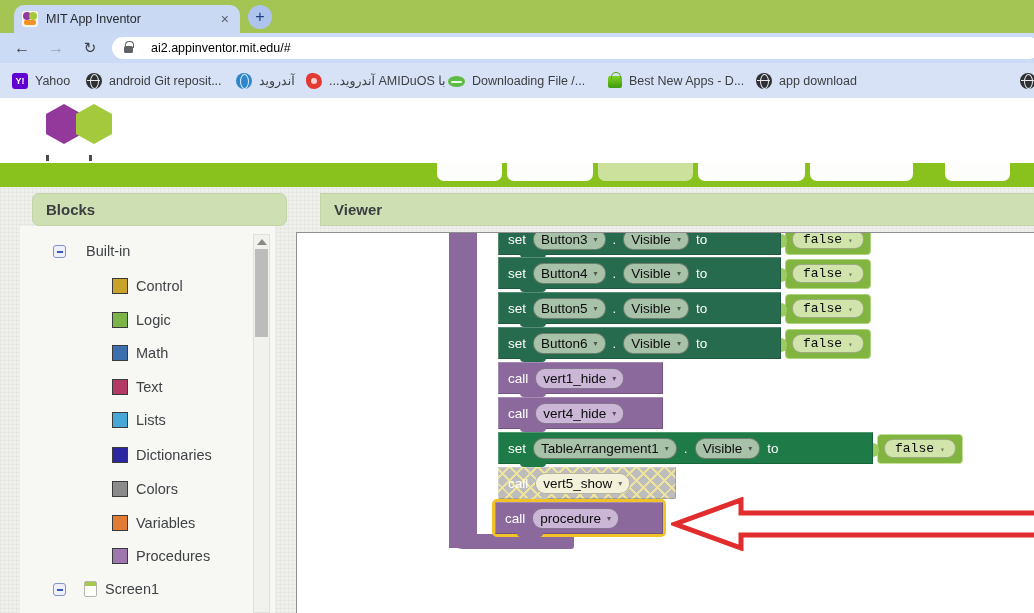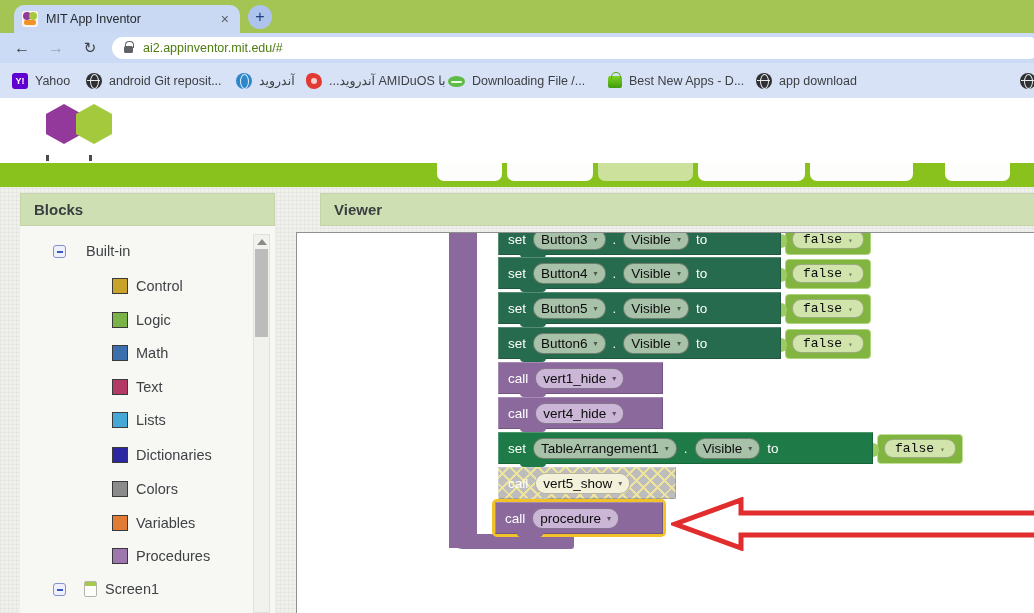--- a/index.html
+++ b/index.html
@@ -23,21 +23,21 @@
 
   #toolbar { left:0; top:33px; width:1034px; height:30px; background:#ccdbf5; }
   .navbtn { position:absolute; top:3px; width:24px; height:24px; display:flex; align-items:center;
     justify-content:center; font-size:16px; color:#3f4245; border-radius:50%; }
   #btn-back { left:10px; } #btn-fwd { left:44px; color:#9aa4b3; } #btn-reload { left:78px; font-size:15px; }
   #addrbar { left:112px; top:4px; width:928px; height:22px; background:#fff; border-radius:12px;
     display:flex; align-items:center; padding:0 12px; }
   .lock { width:9px; height:7px; background:#5f6368; border-radius:1.5px; position:relative; margin-right:10px; margin-top:3px;}
   .lock::before { content:""; position:absolute; left:1px; top:-5px; width:7px; height:6px;
     border:1.5px solid #5f6368; border-bottom:none; border-radius:4px 4px 0 0; }
-  #url { font-size:12.5px; color:#4d7c0f; }
+  #url { font-size:12.5px; color:#000000;margin-left:8px; }
 
   #bookmarksbar { left:0; top:63px; width:1034px; height:35px; background:#d8e2f6; }
   .bm { position:absolute; top:0; height:35px; display:flex; align-items:center; gap:7px;
     font-size:12.5px; color:#3c4043; white-space:nowrap; }
   .bmicon { width:16px; height:16px; border-radius:50%; position:relative; flex:0 0 auto; }
   .ic-yahoo { background:#6001d2; border-radius:3px; color:#fff; font-size:9px; font-weight:bold;
     display:flex; align-items:center; justify-content:center; }
   .ic-globe { background:#2d3136; }
   .ic-globe::before { content:""; position:absolute; left:4px; top:1px; width:7px; height:13px;
     border:1.2px solid #e8e8e8; border-radius:50%; }
@@ -78,21 +78,21 @@
   #greenbar { left:0; top:163px; width:1034px; height:24px; background:#8ac21d; }
   .gb-btn { position:absolute; top:0; height:18px; background:#fdfdfb; border-radius:0 0 7px 7px; }
   .gb-active { background:#cbe19c; }
 
   
   #pagebg { left:0; top:187px; width:1034px; height:426px; background:#efefec;
     background-image:repeating-linear-gradient(0deg, rgba(0,0,0,.03) 0 1px, transparent 1px 4px),
                      repeating-linear-gradient(90deg, rgba(0,0,0,.03) 0 1px, transparent 1px 4px); }
   .panel-h { position:absolute; height:33px; background:#cfdfb4; border:1px solid #c6d3a8;
     display:flex; align-items:center; padding-left:13px; font-size:15px; font-weight:bold; color:#3b3e40; }
-  #blocks-header { left:20px; top:193px; width:255px; }
+  #blocks-header { left:32px; top:193px; width:255px;border-radius:7px; }
   #viewer-header { left:296px; top:193px; width:738px;margin-left:24px; }
   #blocks-panel { left:20px; top:226px; width:255px; height:387px; background:#f7f7f4; }
 
   
   .trow { position:absolute; display:flex; align-items:center; gap:8px; font-size:14.5px; color:#3f4345; }
   .sq { width:16px; height:16px; border:1.5px solid #3a3a3a; }
   .minus { width:13px; height:13px; background:#eef1fb; border:1px solid #8590cc; border-radius:3px; position:relative; }
   .minus::after { content:""; position:absolute; left:2.5px; top:5px; width:6px; height:2px; background:#3b57c4; }
   .screen-ic { width:13px; height:16px; background:#fdfdfb; border:1px solid #b5b5ae; border-radius:2px; position:relative; }
   .screen-ic::after { content:""; position:absolute; left:0; top:0; width:100%; height:4px; background:#a6c94e; }

